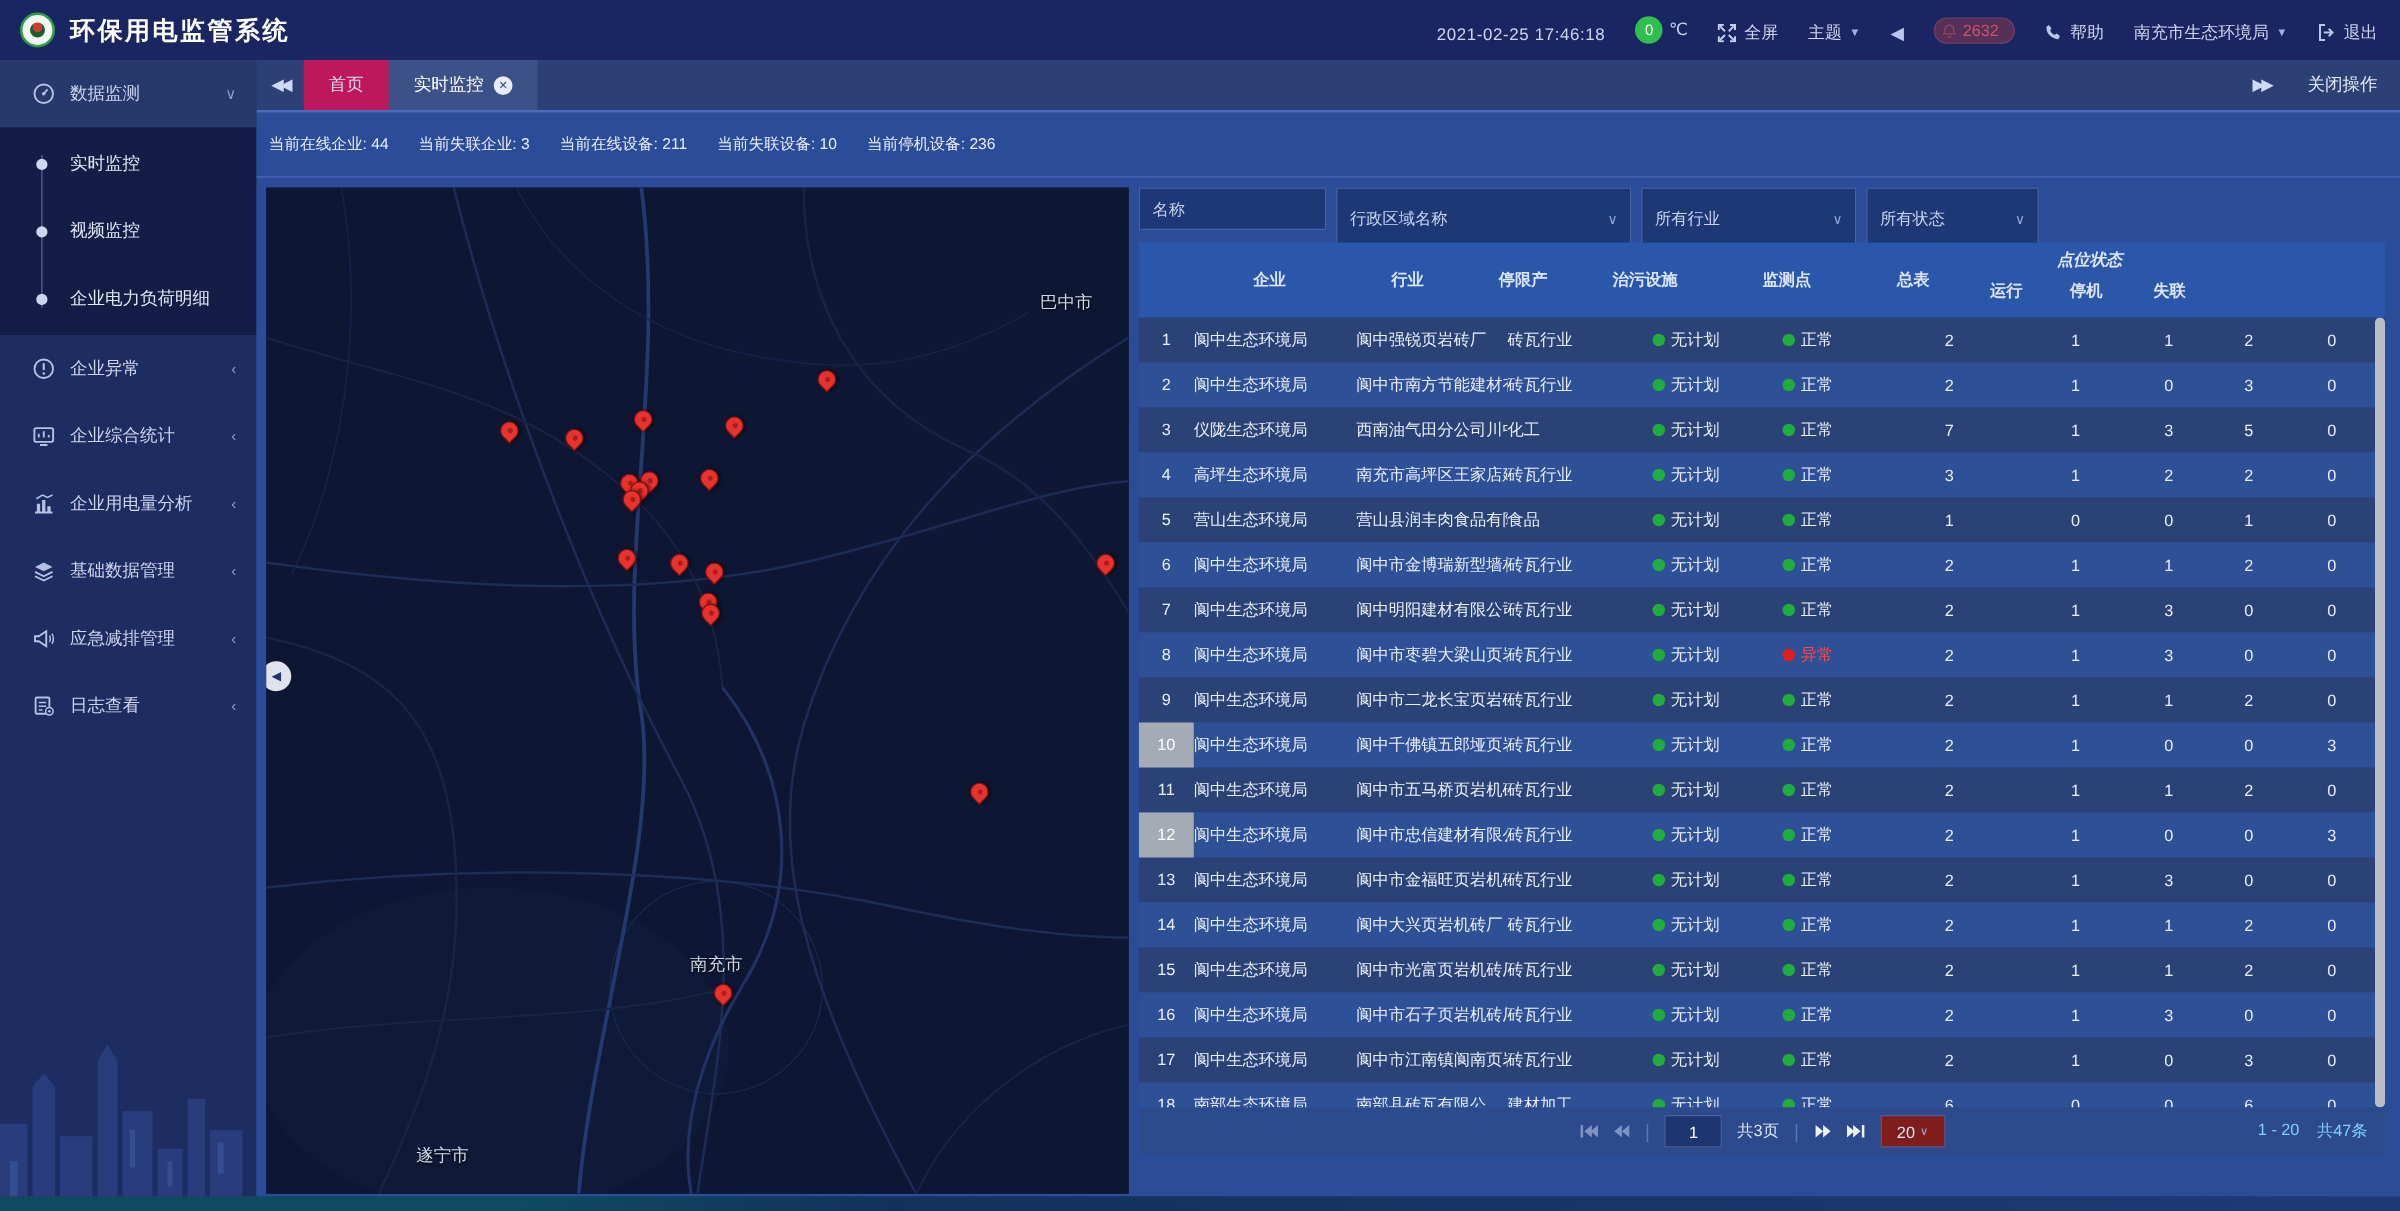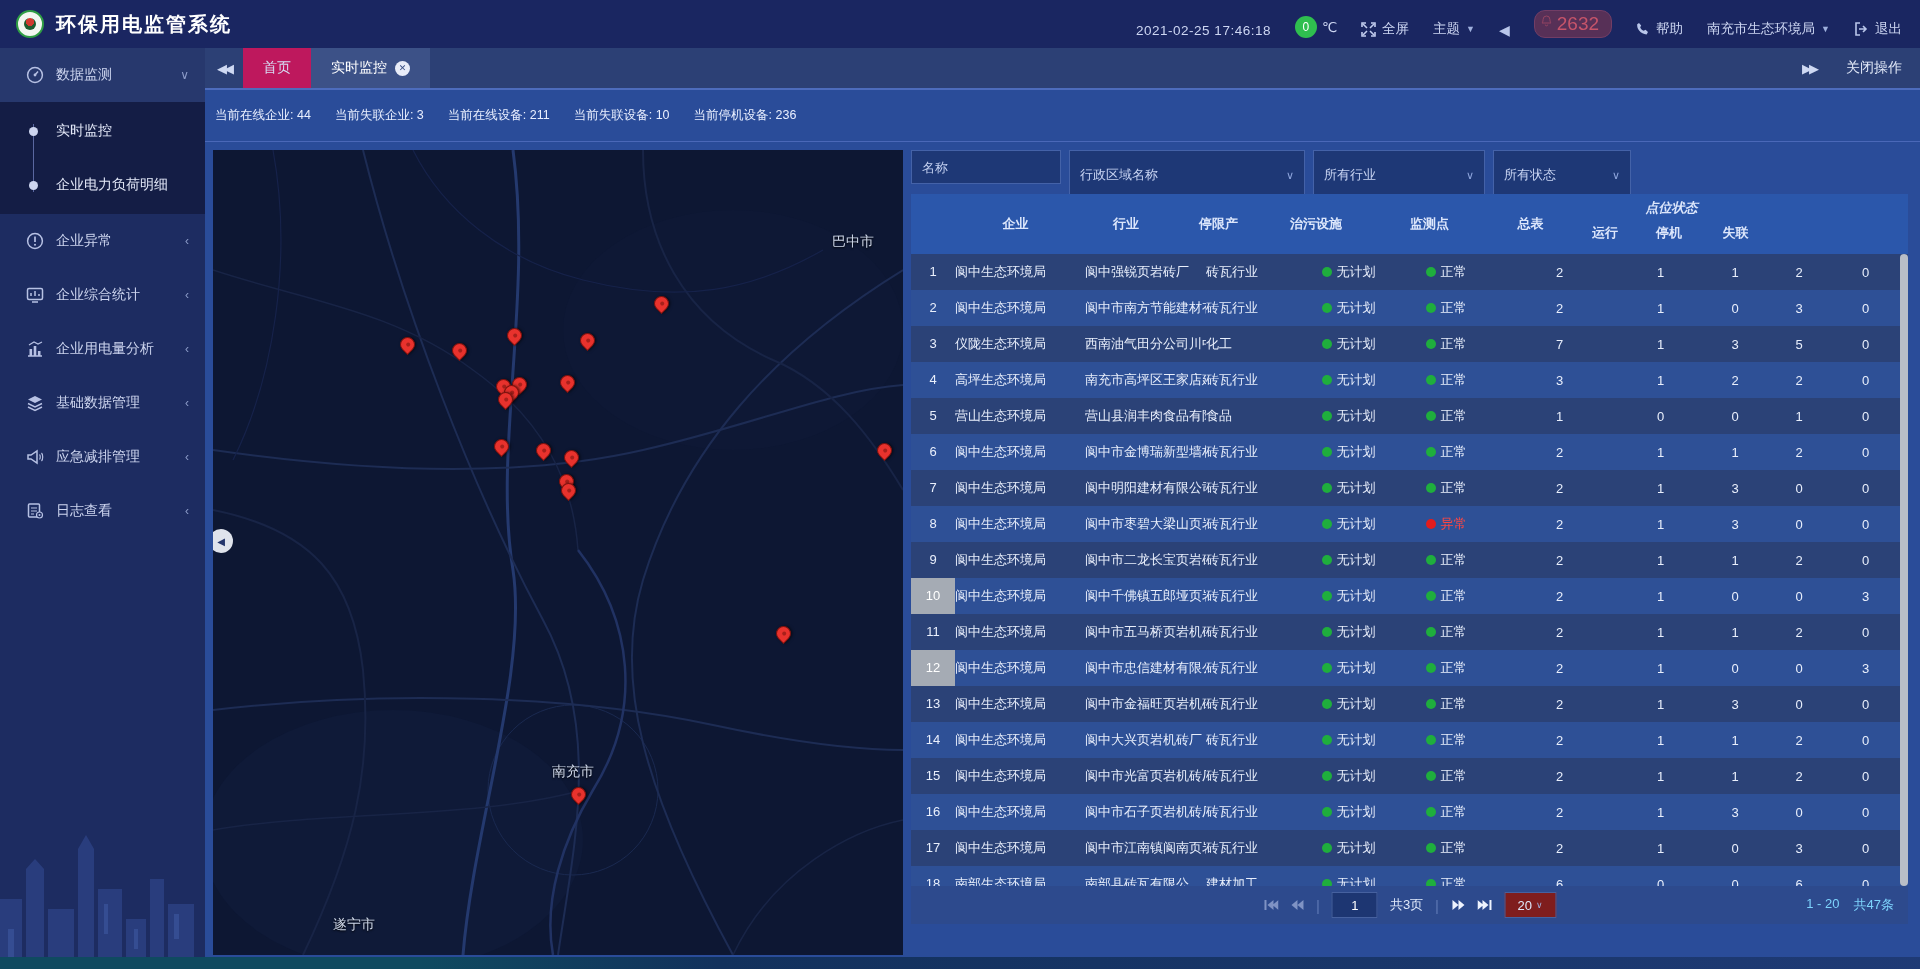--- a/index.html
+++ b/index.html
@@ -12,21 +12,21 @@
   .logo { width:28px; height:28px; border-radius:50%; background:#f2f7f1; border:2px solid #2f9e44; display:flex; align-items:center; justify-content:center; }
   .logo i { display:block; width:12px; height:12px; border-radius:50%; background:radial-gradient(circle at 50% 32%, #d03a2f 0 4px, #1d5c2e 4px); }
   .brand-title { color:#ffffff; font-size:20px; font-weight:bold; letter-spacing:2px; }
   .topbar-right { margin-left:auto; display:flex; align-items:flex-end; gap:24px; font-size:13.5px; }
   .datetime { letter-spacing:.5px; }
   .temp { display:flex; align-items:center; gap:5px; }
   .temp-badge { width:22px; height:22px; border-radius:50%; background:#2fbf4f; color:#fff; font-size:12px; display:flex; align-items:center; justify-content:center; }
   .tb-item { display:flex; align-items:center; gap:6px; cursor:pointer; white-space:nowrap; }
   .tb-item svg { display:block; }
   .caret { font-size:9px; color:#9fb0dd; }
-  .notif-badge { background:#5e3257; border:1px solid #7c4066; color:#d9596b; border-radius:11px; padding:2px 12px 2px 22px; font-size:19px; position:relative; opacity:.9; }
+  .notif-badge { background:#5e3257; border:1px solid #7c4066; color:#d9596b; border-radius:11px; padding:2px 12px 2px 22px; font-size:13px; position:relative; opacity:.9; }
   .notif-badge .bell { position:absolute; left:6px; top:4px; opacity:.55; }
   .glyph-icon { font-size:14px; color:#b9c6ea; }
 
   
   .shell { display:flex; height:921px; }
 
   
   .sidebar { width:205px; background:#1d2c61; position:relative; flex:none; z-index:2; }
   .menu-item { height:54px; display:flex; align-items:center; padding-left:26px; gap:12px; color:#cdd5ef; font-size:14px; cursor:pointer; }
   .menu-item.open { background:#27386d; }
@@ -178,20 +178,24 @@
             <path d="M9 9L12 5.5" stroke="#b7c1e4" stroke-width="1.5"></path>
             <circle cx="9" cy="9" r="1.4" fill="#b7c1e4"></circle>
           </svg>
         <span>数据监测</span>
         <span class="chev">∨</span>
       </div>
       <div class="submenu">
         <div class="sub-item">
           <span class="dot"></span>
           <span>实时监控</span>
+        </div>
+        <div class="sub-item">
+          <span class="dot"></span>
+          <span>视频监控</span>
         </div>
         <div class="sub-item">
           <span class="dot"></span>
           <span>企业电力负荷明细</span>
         </div>
       </div>
       <div class="menu-item">
         <svg class="mi-icon" viewBox="0 0 18 18">
             <circle cx="9" cy="9" r="7.4" fill="none" stroke="#b7c1e4" stroke-width="1.5"></circle>
             <path d="M9 4.5v5.5" stroke="#b7c1e4" stroke-width="1.7"></path>

